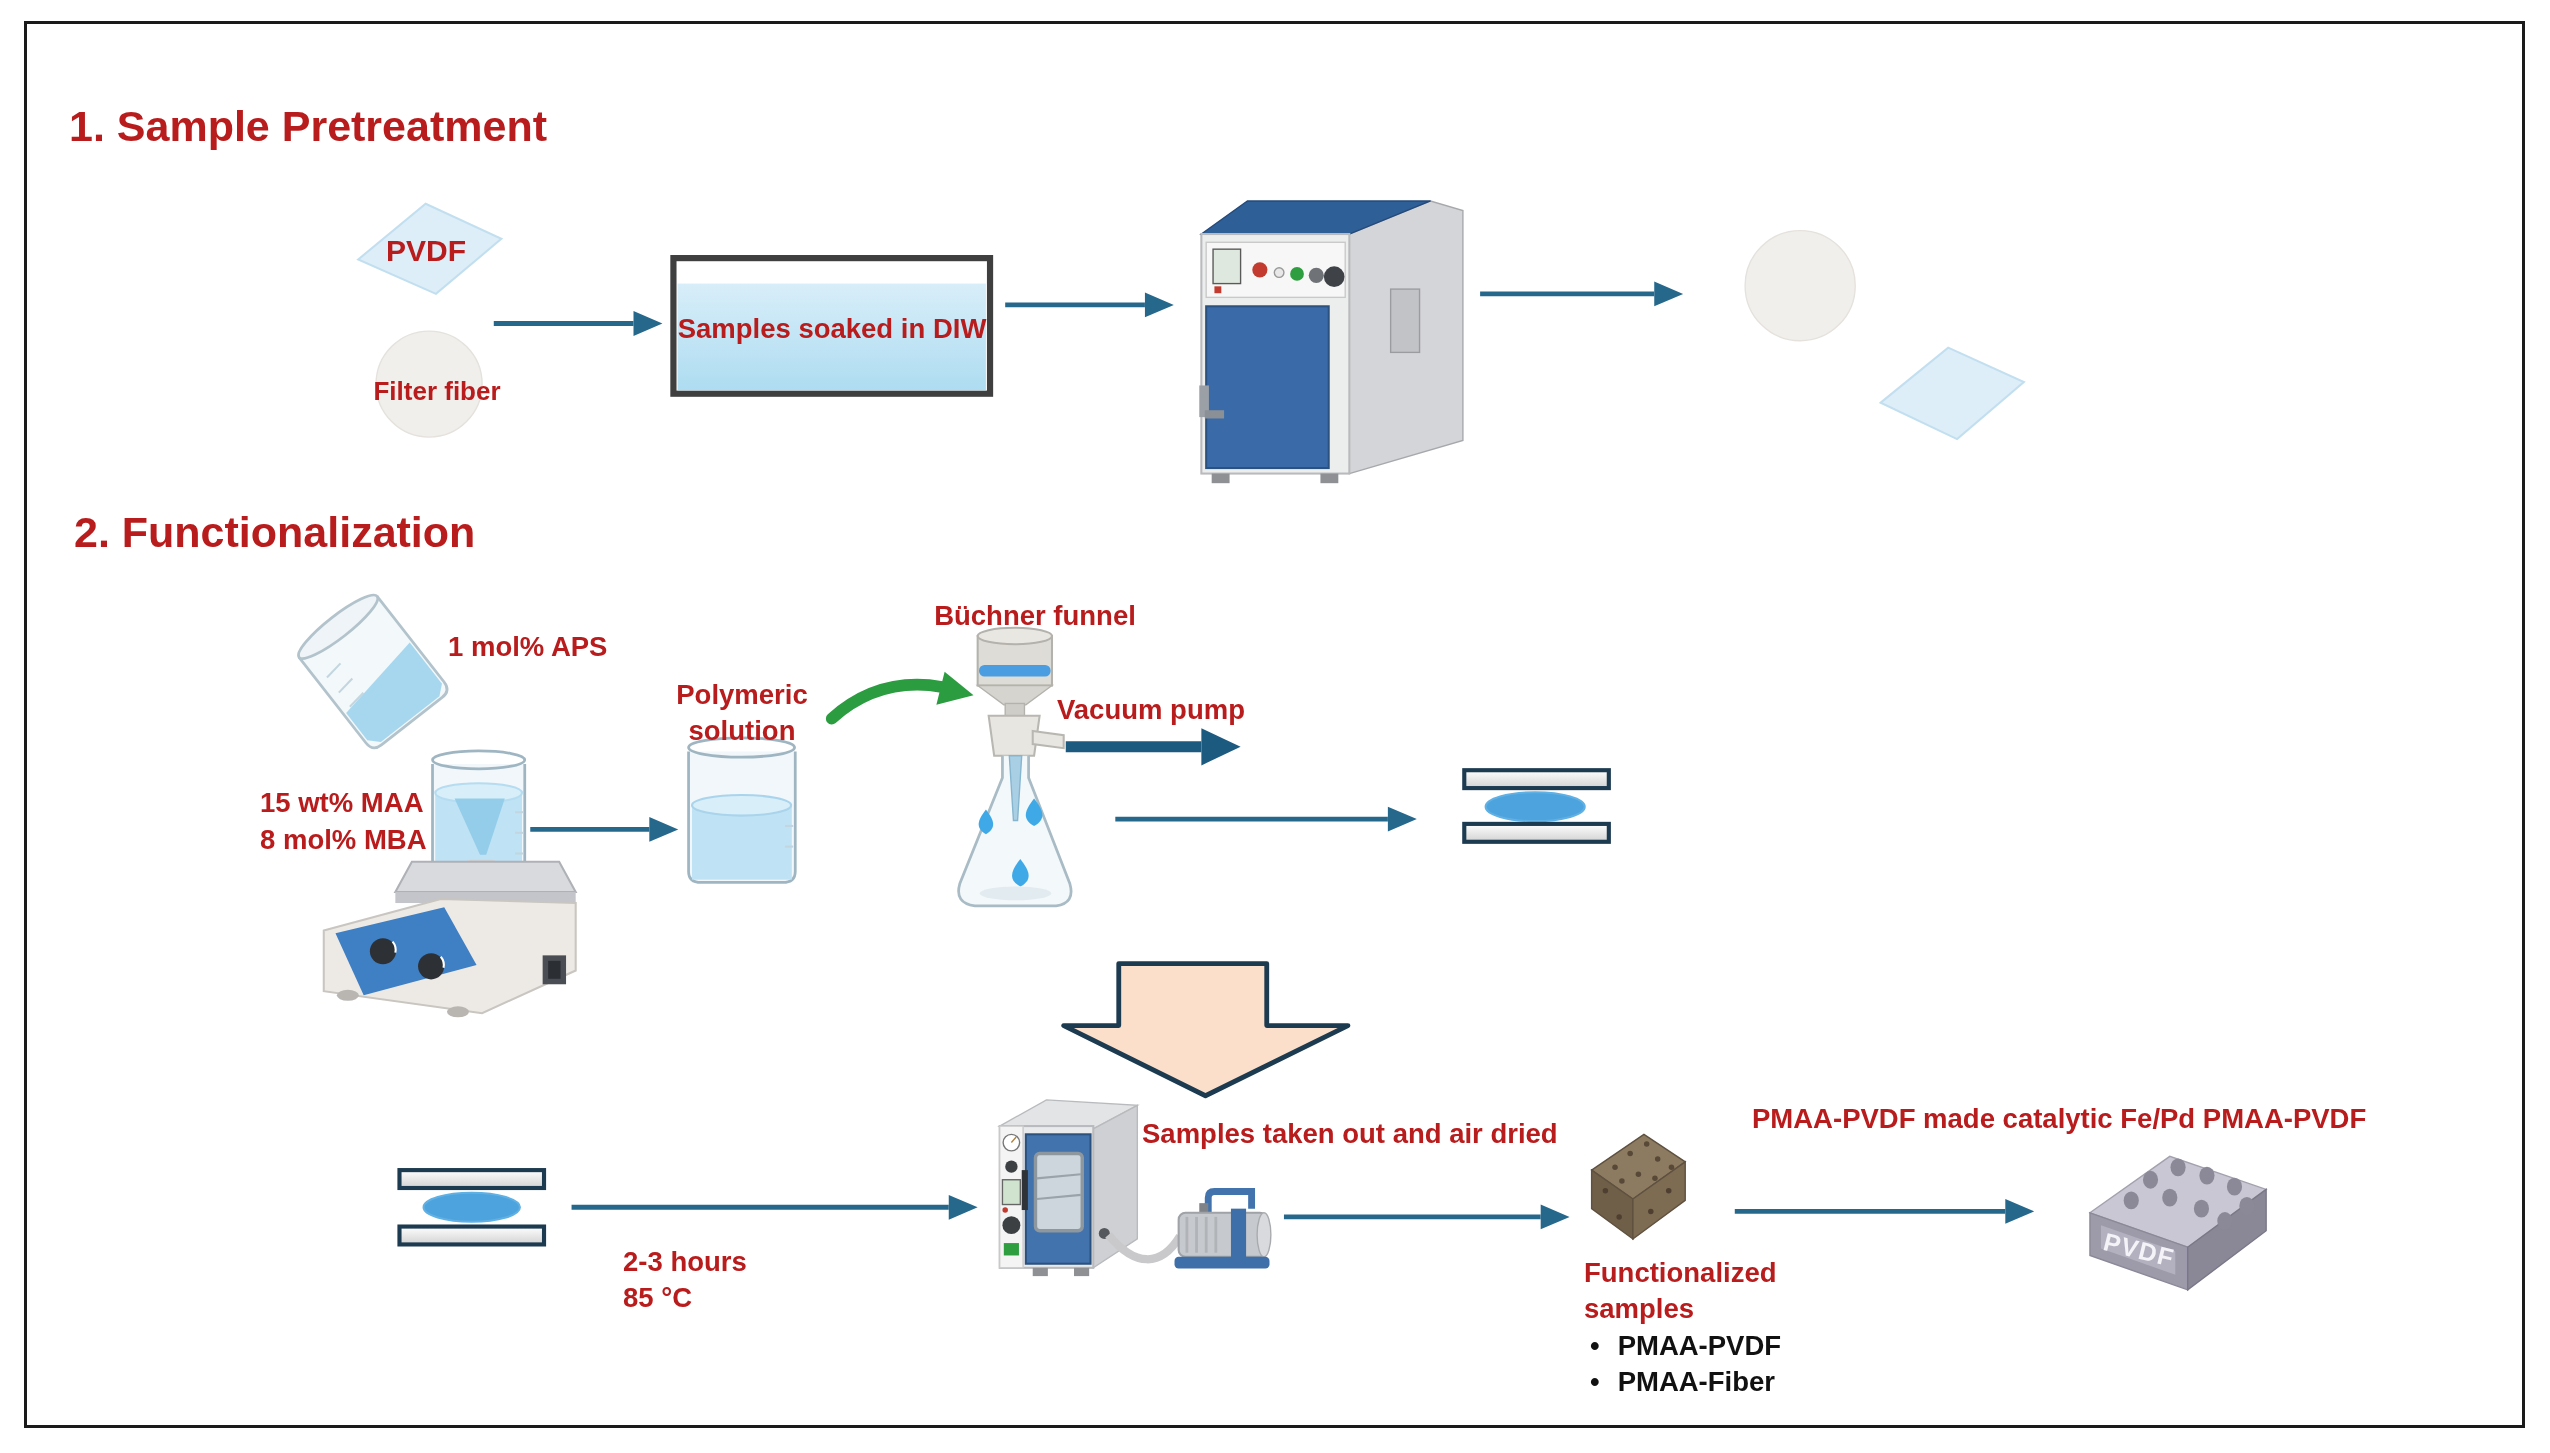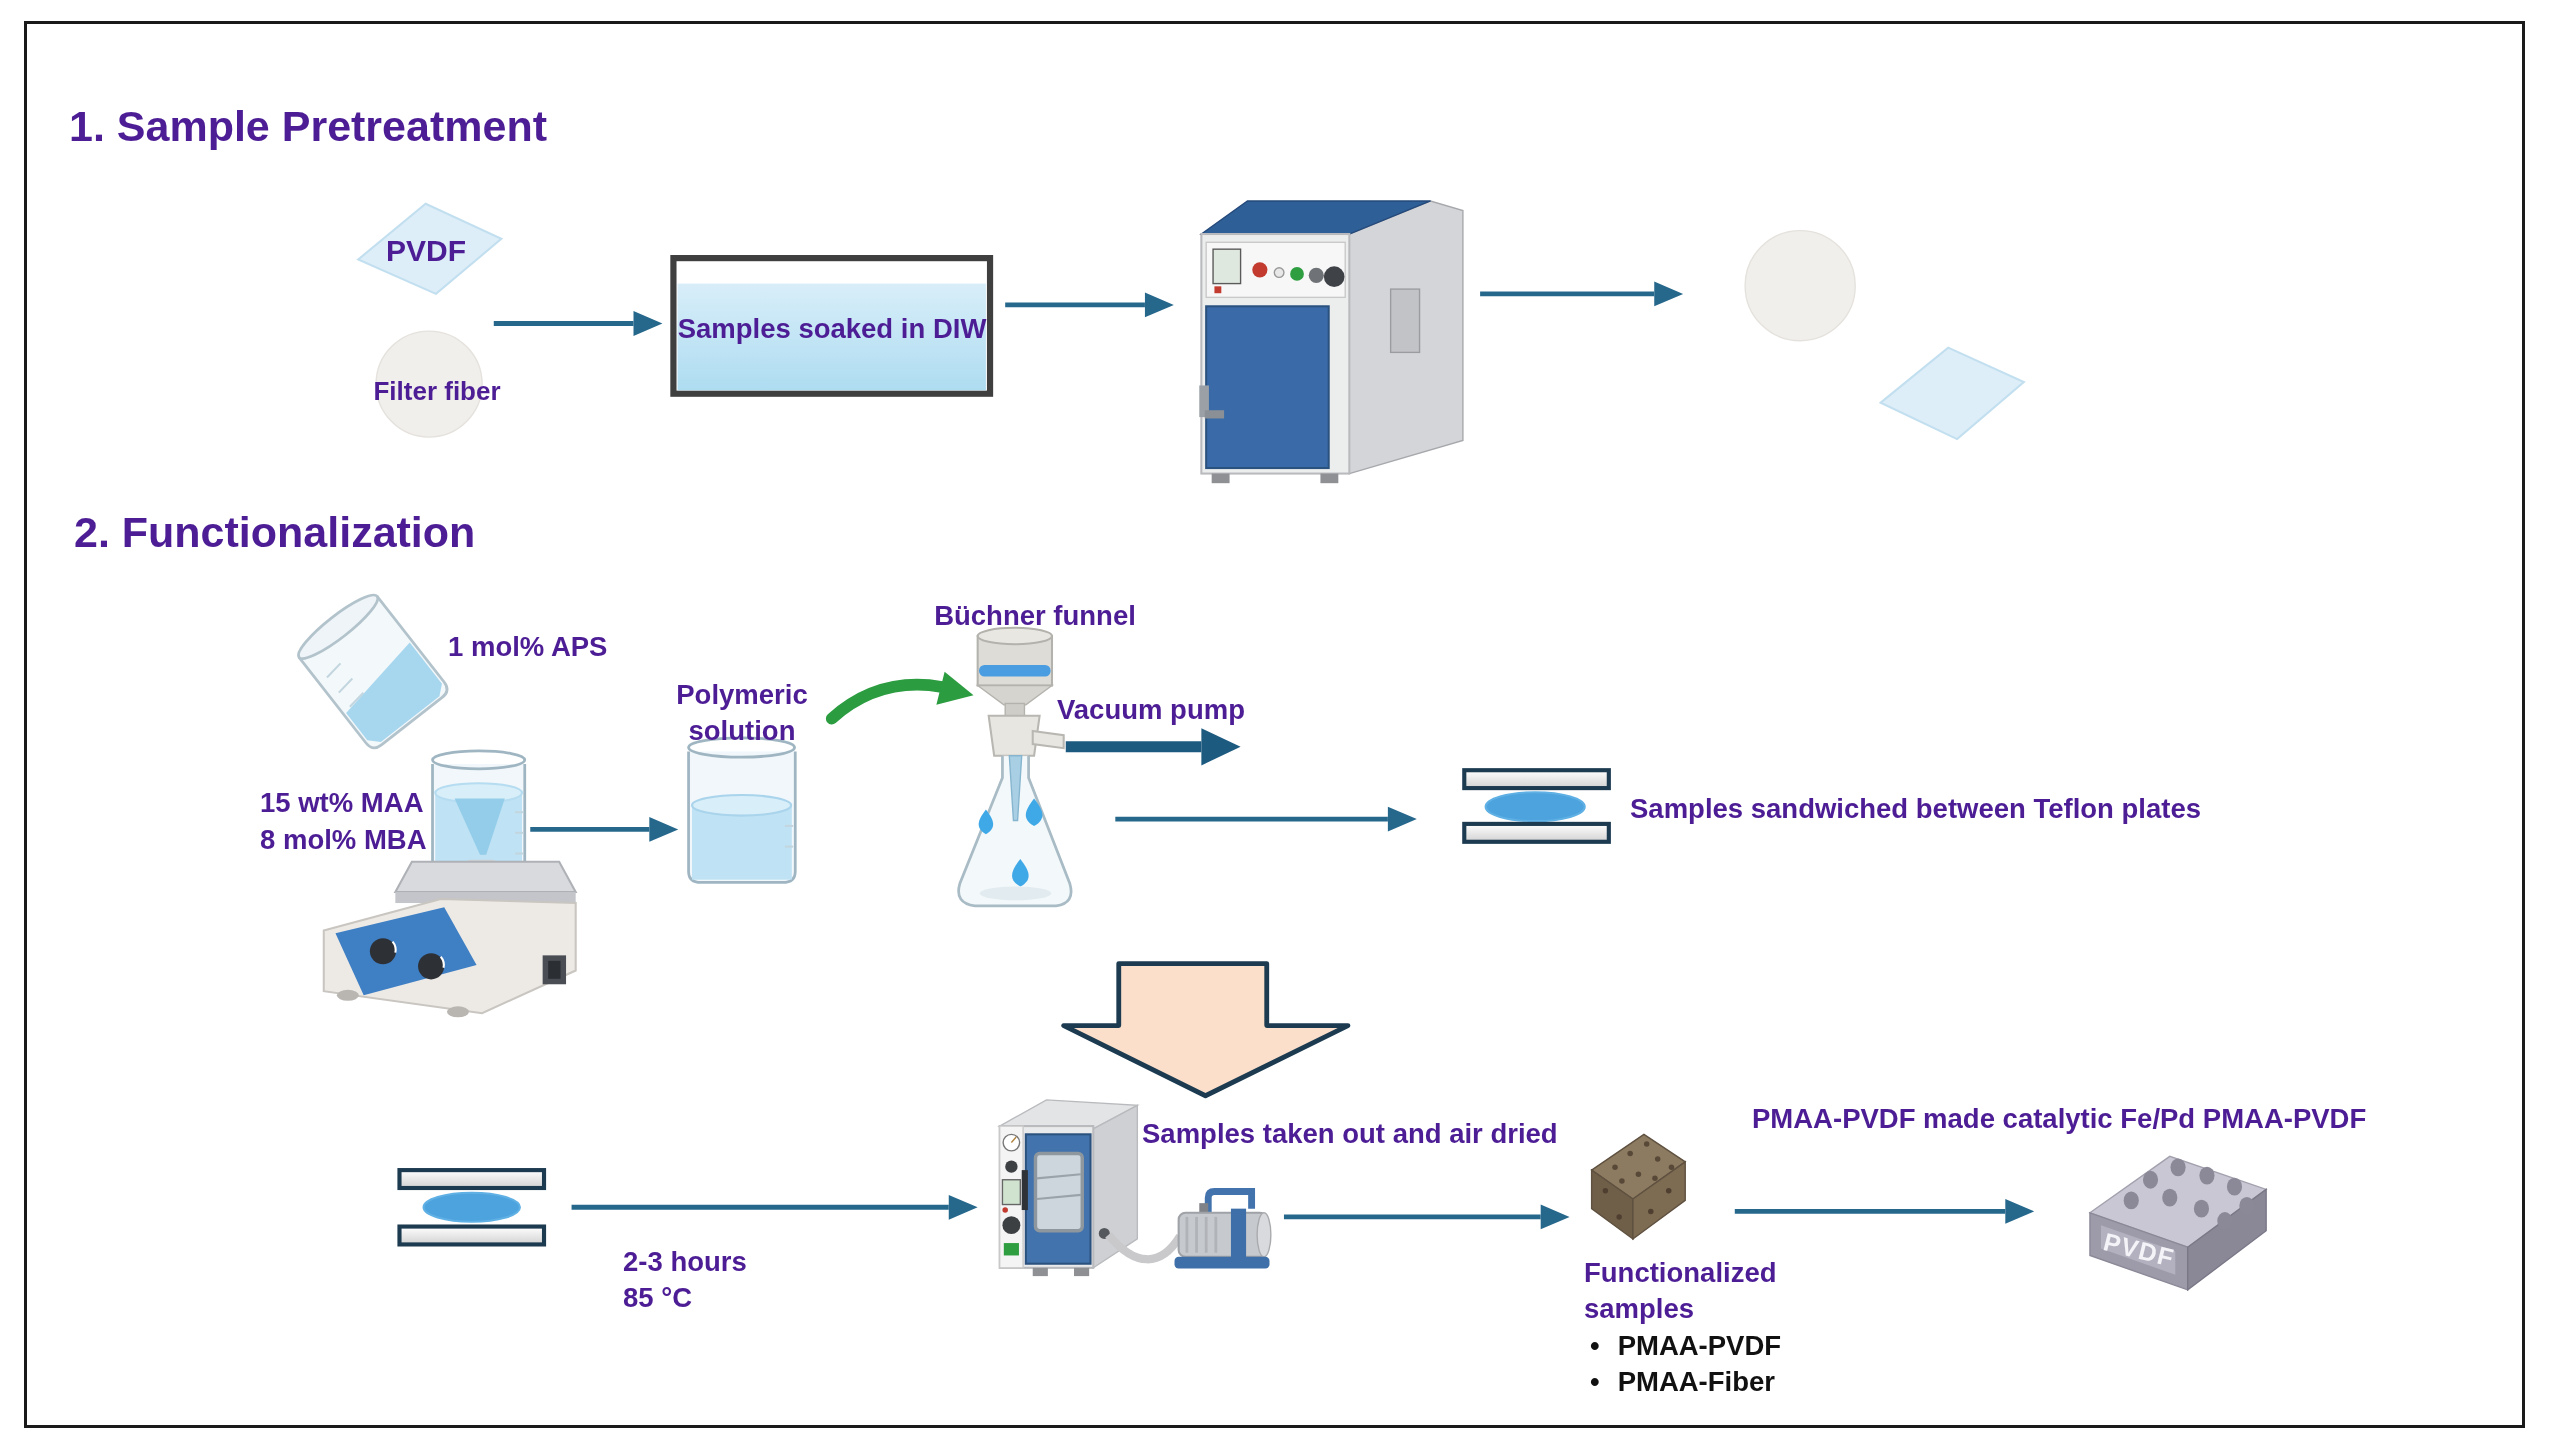--- a/index.html
+++ b/index.html
@@ -1,21 +1,21 @@
 <!DOCTYPE html>
 <html style="font-size:11px"><head>
 <meta charset="utf-8">
 <style>
   html,body{margin:0;padding:0;background:#ffffff;}
   .canvas{position:relative;width:2550px;height:1453px;background:#ffffff;overflow:hidden;
           font-family:"Liberation Sans", sans-serif;color:#111;}
   .frame{position:absolute;left:24px;top:20.7px;width:2501px;height:1407px;
          border:3.4px solid #1a1a1a;box-sizing:border-box;}
   .art{position:absolute;left:0;top:0;width:2550px;height:1453px;}
-  .lbl{position:absolute;font-weight:bold;white-space:nowrap;color:#4c1d95;}
+  .lbl{position:absolute;font-weight:bold;white-space:nowrap;color:#b91c1c;}
   .fs62{font-size:43px;}
   .fs44{font-size:30px;}
   .fs40{font-size:27.5px;}
   .fs38{font-size:26px;}
   .fs36{font-size:25px;}
   .ctr{transform:translateX(-50%);}
   .ctrxy{transform:translate(-50%,-50%);}
   .twoline{text-align:center;line-height:36px;}
   .rightblock{text-align:center;line-height:37px;}
   .listrow{position:absolute;display:flex;gap:18px;font-weight:bold;}
@@ -289,21 +289,20 @@
   <div class="lbl fs40 rightblock" style="left:260px;top:784px;width:160px;">
     <span style="display:block;">15 wt% MAA</span>
     <span style="display:block;">8 mol% MBA</span>
   </div>
   <div class="lbl fs40 twoline ctr" style="left:742px;top:661px;">
     <span style="display:block;margin-top:16px;">Polymeric</span>
     <span style="display:block;">solution</span>
   </div>
   <div class="lbl fs40 ctr" style="left:1035px;top:592px;margin-top:8px;">Büchner funnel</div>
   <div class="lbl fs40" style="left:1057px;top:694px;">Vacuum pump</div>
-  <div class="lbl fs40" style="left:1630px;top:793px;">Samples sandwiched between Teflon plates</div>
 
   <div class="lbl fs40" style="left:623px;top:1246px;">2-3 hours</div>
   <div class="lbl fs40" style="left:623px;top:1282px;">85 °C</div>
   <div class="lbl fs40" style="left:1142px;top:1118px;">Samples taken out and air dried</div>
 
   <div class="lbl fs40" style="left:1584px;top:1257px;">Functionalized</div>
   <div class="lbl fs40" style="left:1584px;top:1293px;">samples</div>
   <div class="listrow fs40" style="left:1590px;top:1330px;">
     <span>•</span>
     <span>PMAA-PVDF</span>

